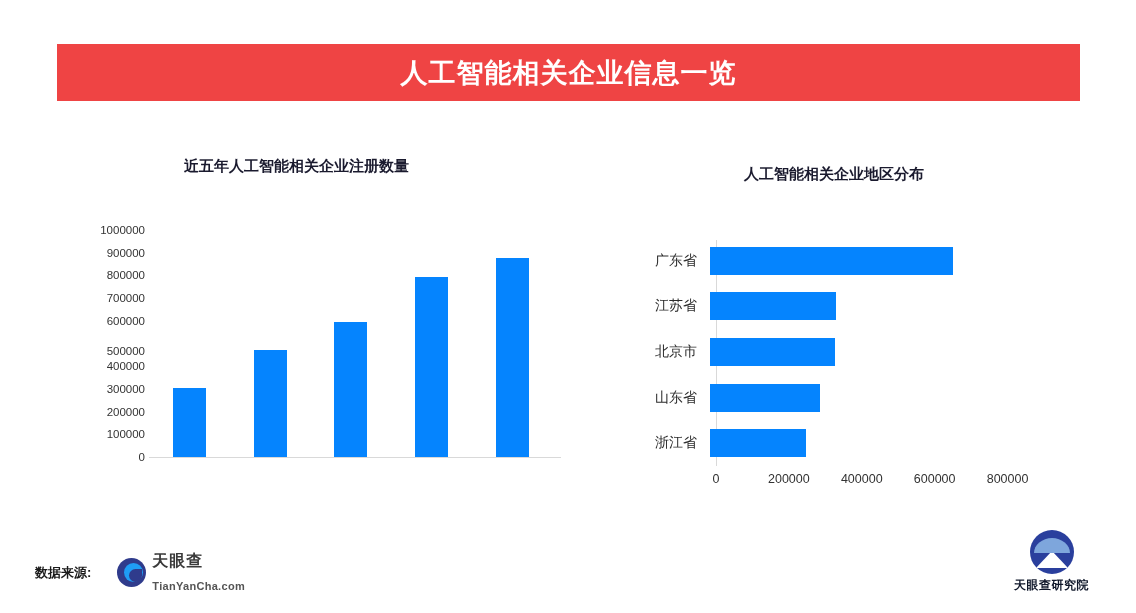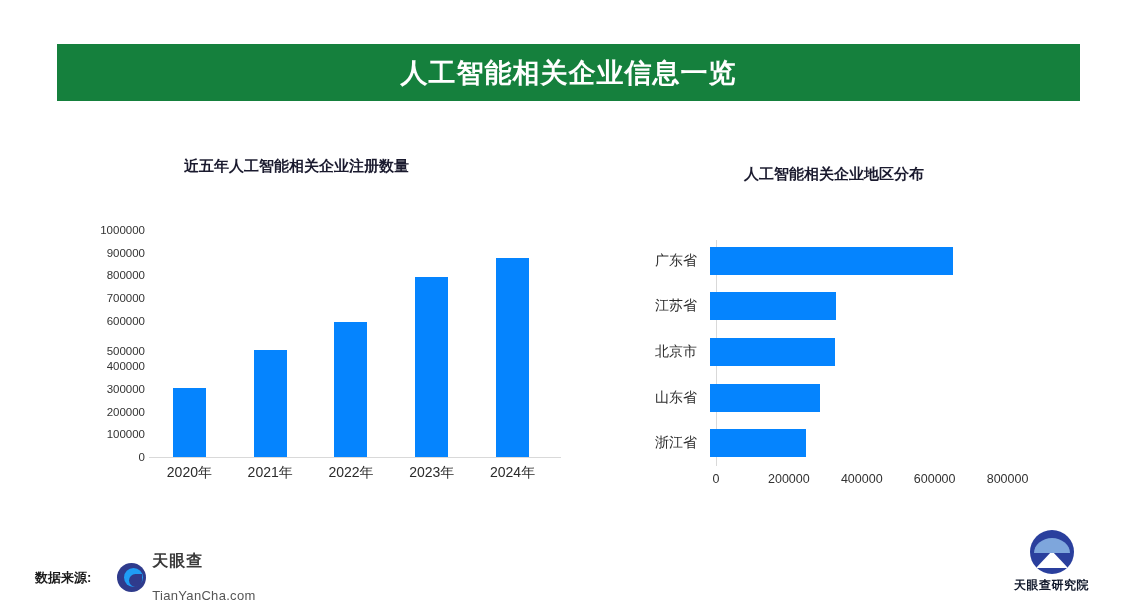--- a/index.html
+++ b/index.html
@@ -8,21 +8,21 @@
     background: #ffffff;
     font-family: "Liberation Sans", "DejaVu Sans", sans-serif;
     overflow: hidden;
   }
   .page { position: relative; width: 1136px; height: 613px; background: #fff; }
 
   
   .banner {
     position: absolute; left: 57px; top: 44px;
     width: 1023px; height: 57px;
-    background: #15803d;
+    background: #ef4444;
     display: flex; align-items: center; justify-content: center;
   }
   .banner-title {
     color: #ffffff;
     font-size: 27px;
     font-weight: bold;
     letter-spacing: 1px;
     white-space: nowrap;
   }
 
@@ -158,22 +158,22 @@
     left: 12px; top: 11px; width: 13px; height: 13px;
     border-radius: 50% 0 50% 50%;
     background: #2f3b8c;
   }
   .tyc-text { display: flex; flex-direction: column; line-height: 1; }
   .tyc-cn {
     font-size: 16px; font-weight: bold; color: #3a3a3a;
     letter-spacing: 1px; white-space: nowrap;
   }
   .tyc-en {
-    font-size: 13px; font-weight: normal; color: #555;
-    letter-spacing: 0.3px; margin-top: 20px; white-space: nowrap;
+    font-size: 11px; font-weight: bold; color: #555;
+    letter-spacing: 0.3px; margin-top: 12px; white-space: nowrap;
   }
 
   
   .institute {
     position: absolute; left: 1004px; top: 530px;
     width: 95px;
     display: flex; flex-direction: column; align-items: center; gap: 3px;
   }
   .inst-mark {
     position: relative;
@@ -236,27 +236,20 @@
         <div class="v-bar-slot">
           <div class="v-bar" title="2022年: 593000" style="height: 134.611px; background: rgb(5, 132, 254);"></div>
         </div>
         <div class="v-bar-slot">
           <div class="v-bar" title="2023年: 792000" style="height: 179.784px; background: rgb(5, 132, 254);"></div>
         </div>
         <div class="v-bar-slot">
           <div class="v-bar" title="2024年: 876000" style="height: 198.852px; background: rgb(5, 132, 254);"></div>
         </div>
       </div>
-    <div class="v-xlabels" id="v-xlabels">
-        <div class="v-xlabel">2020年</div>
-        <div class="v-xlabel">2021年</div>
-        <div class="v-xlabel">2022年</div>
-        <div class="v-xlabel">2023年</div>
-        <div class="v-xlabel">2024年</div>
-      </div>
   </div>
 
   <div class="chart-title" id="right-title">人工智能相关企业地区分布</div>
 
   <div class="hchart">
     <div class="h-axisline"></div>
     <div class="h-rows" id="h-rows">
         <div class="h-row">
           <div class="h-rowlabel">广东省</div>
           <div class="h-barwrap">

